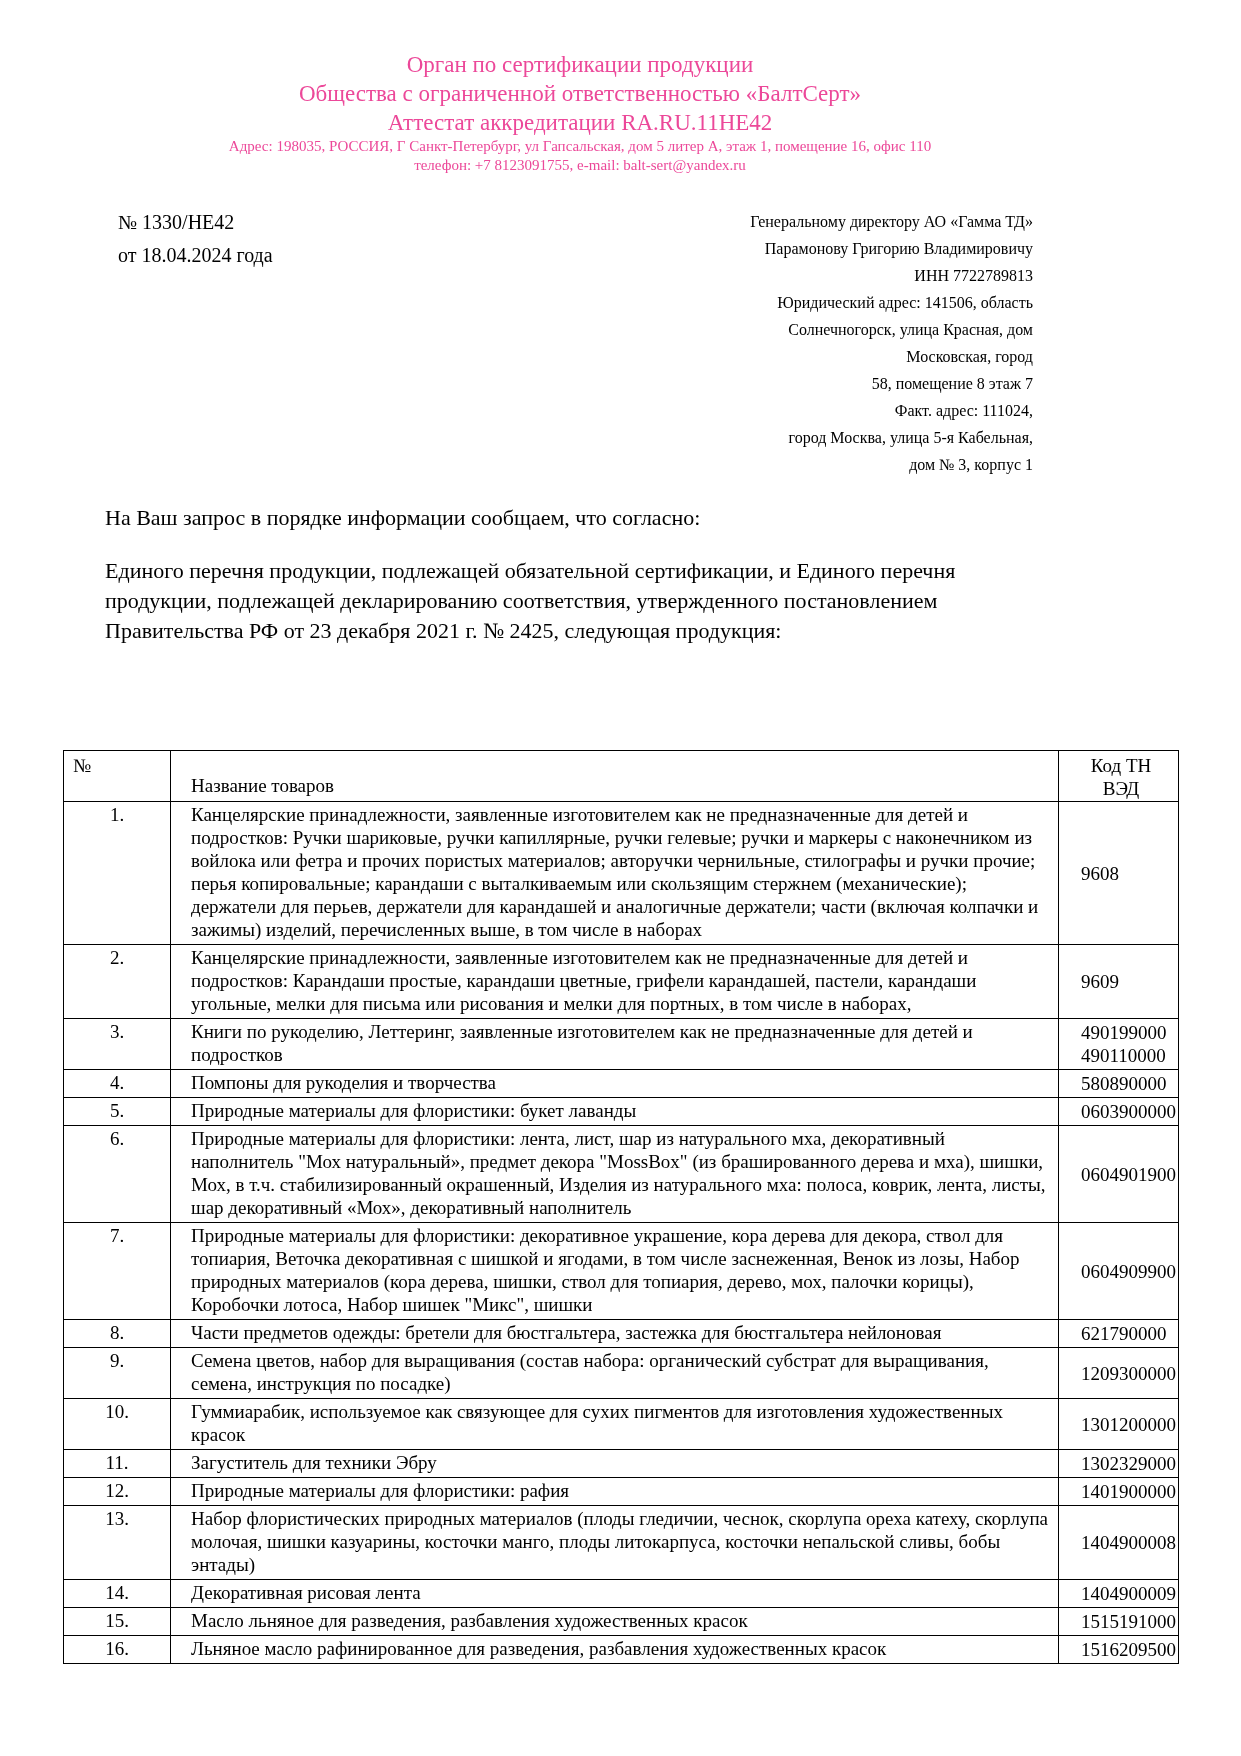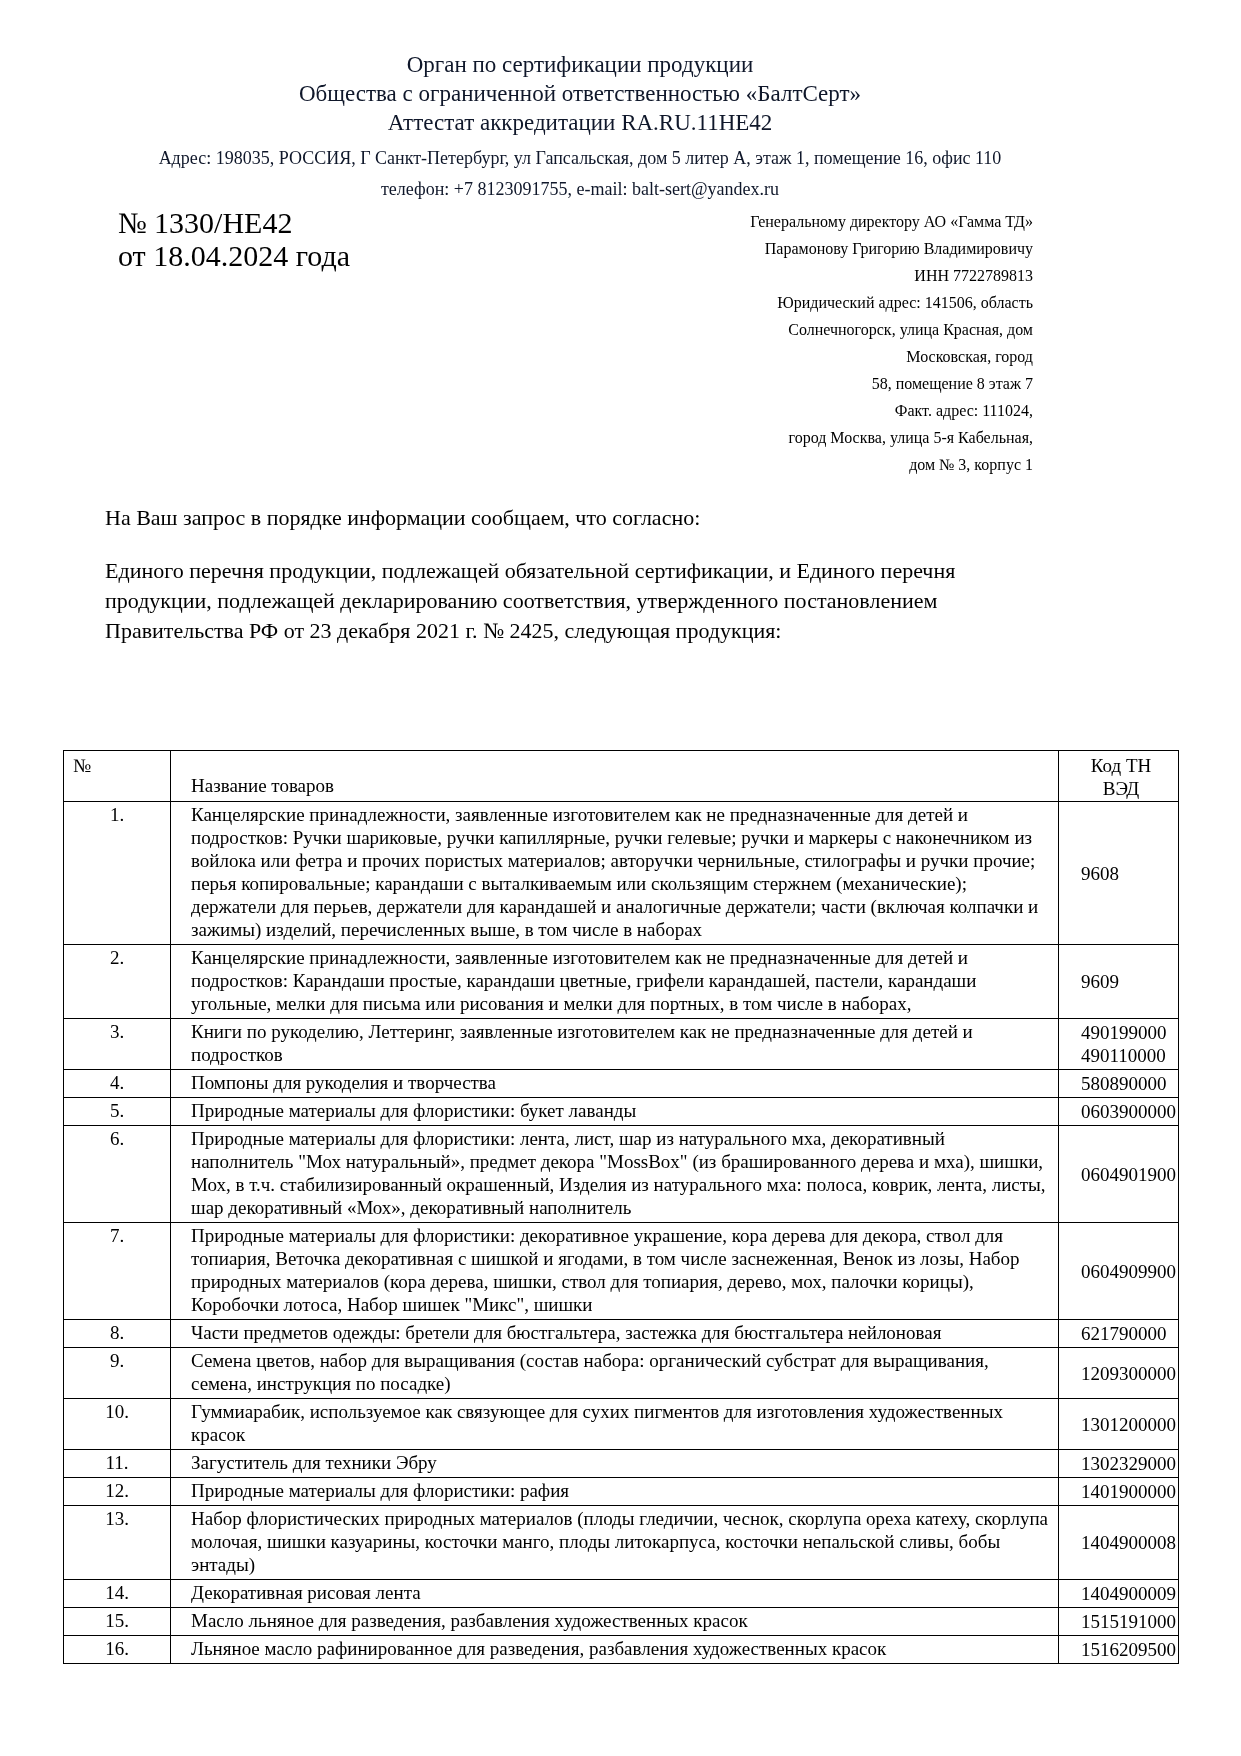--- a/index.html
+++ b/index.html
@@ -12,31 +12,31 @@
     color: #000000;
     overflow: hidden;
   }
   
   .doc-header {
     position: absolute;
     top: 50px;
     left: 0;
     width: 1160px;
     text-align: center;
-    color: #0f172a;
+    color: #ec4899;
   }
   .doc-header .hline { font-size: 23px; line-height: 29px; }
-  .doc-header .subline { font-size: 18px; line-height: 19px; margin-top: 12px; }
+  .doc-header .subline { font-size: 15px; line-height: 19px; }
 
   
   .ref-block {
     position: absolute;
     left: 118px;
     top: 206px;
-    font-size: 30px;
+    font-size: 20px;
     line-height: 33px;
     white-space: nowrap;
   }
 
   
   .addressee {
     position: absolute;
     top: 208px;
     right: 208px;
     width: 480px;

